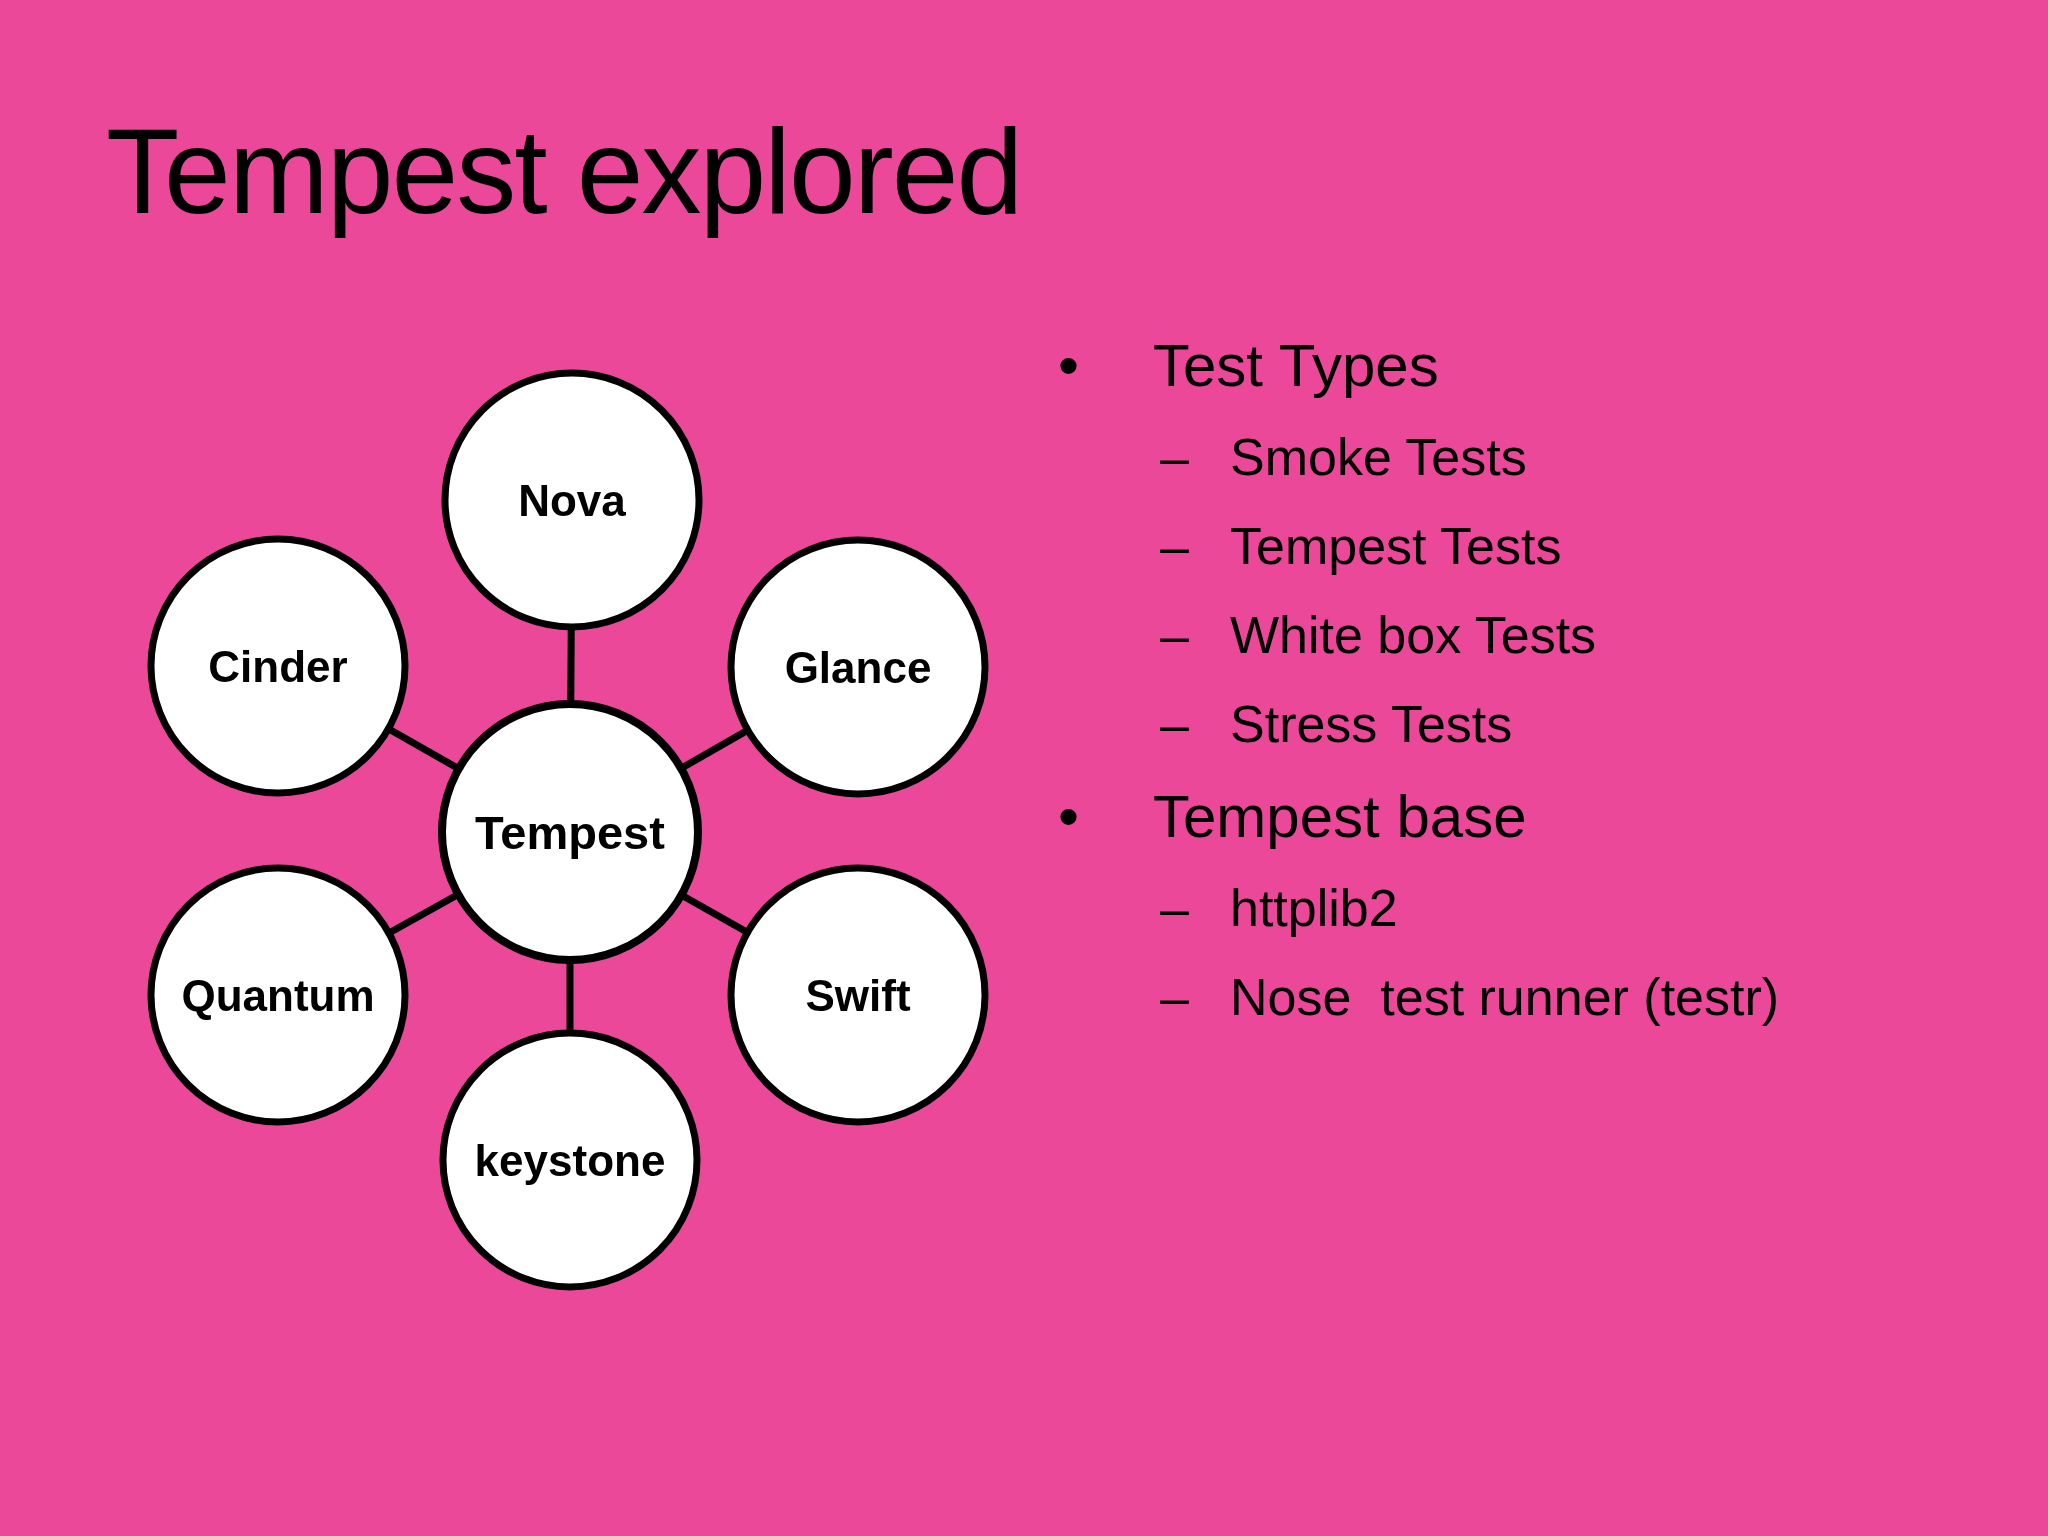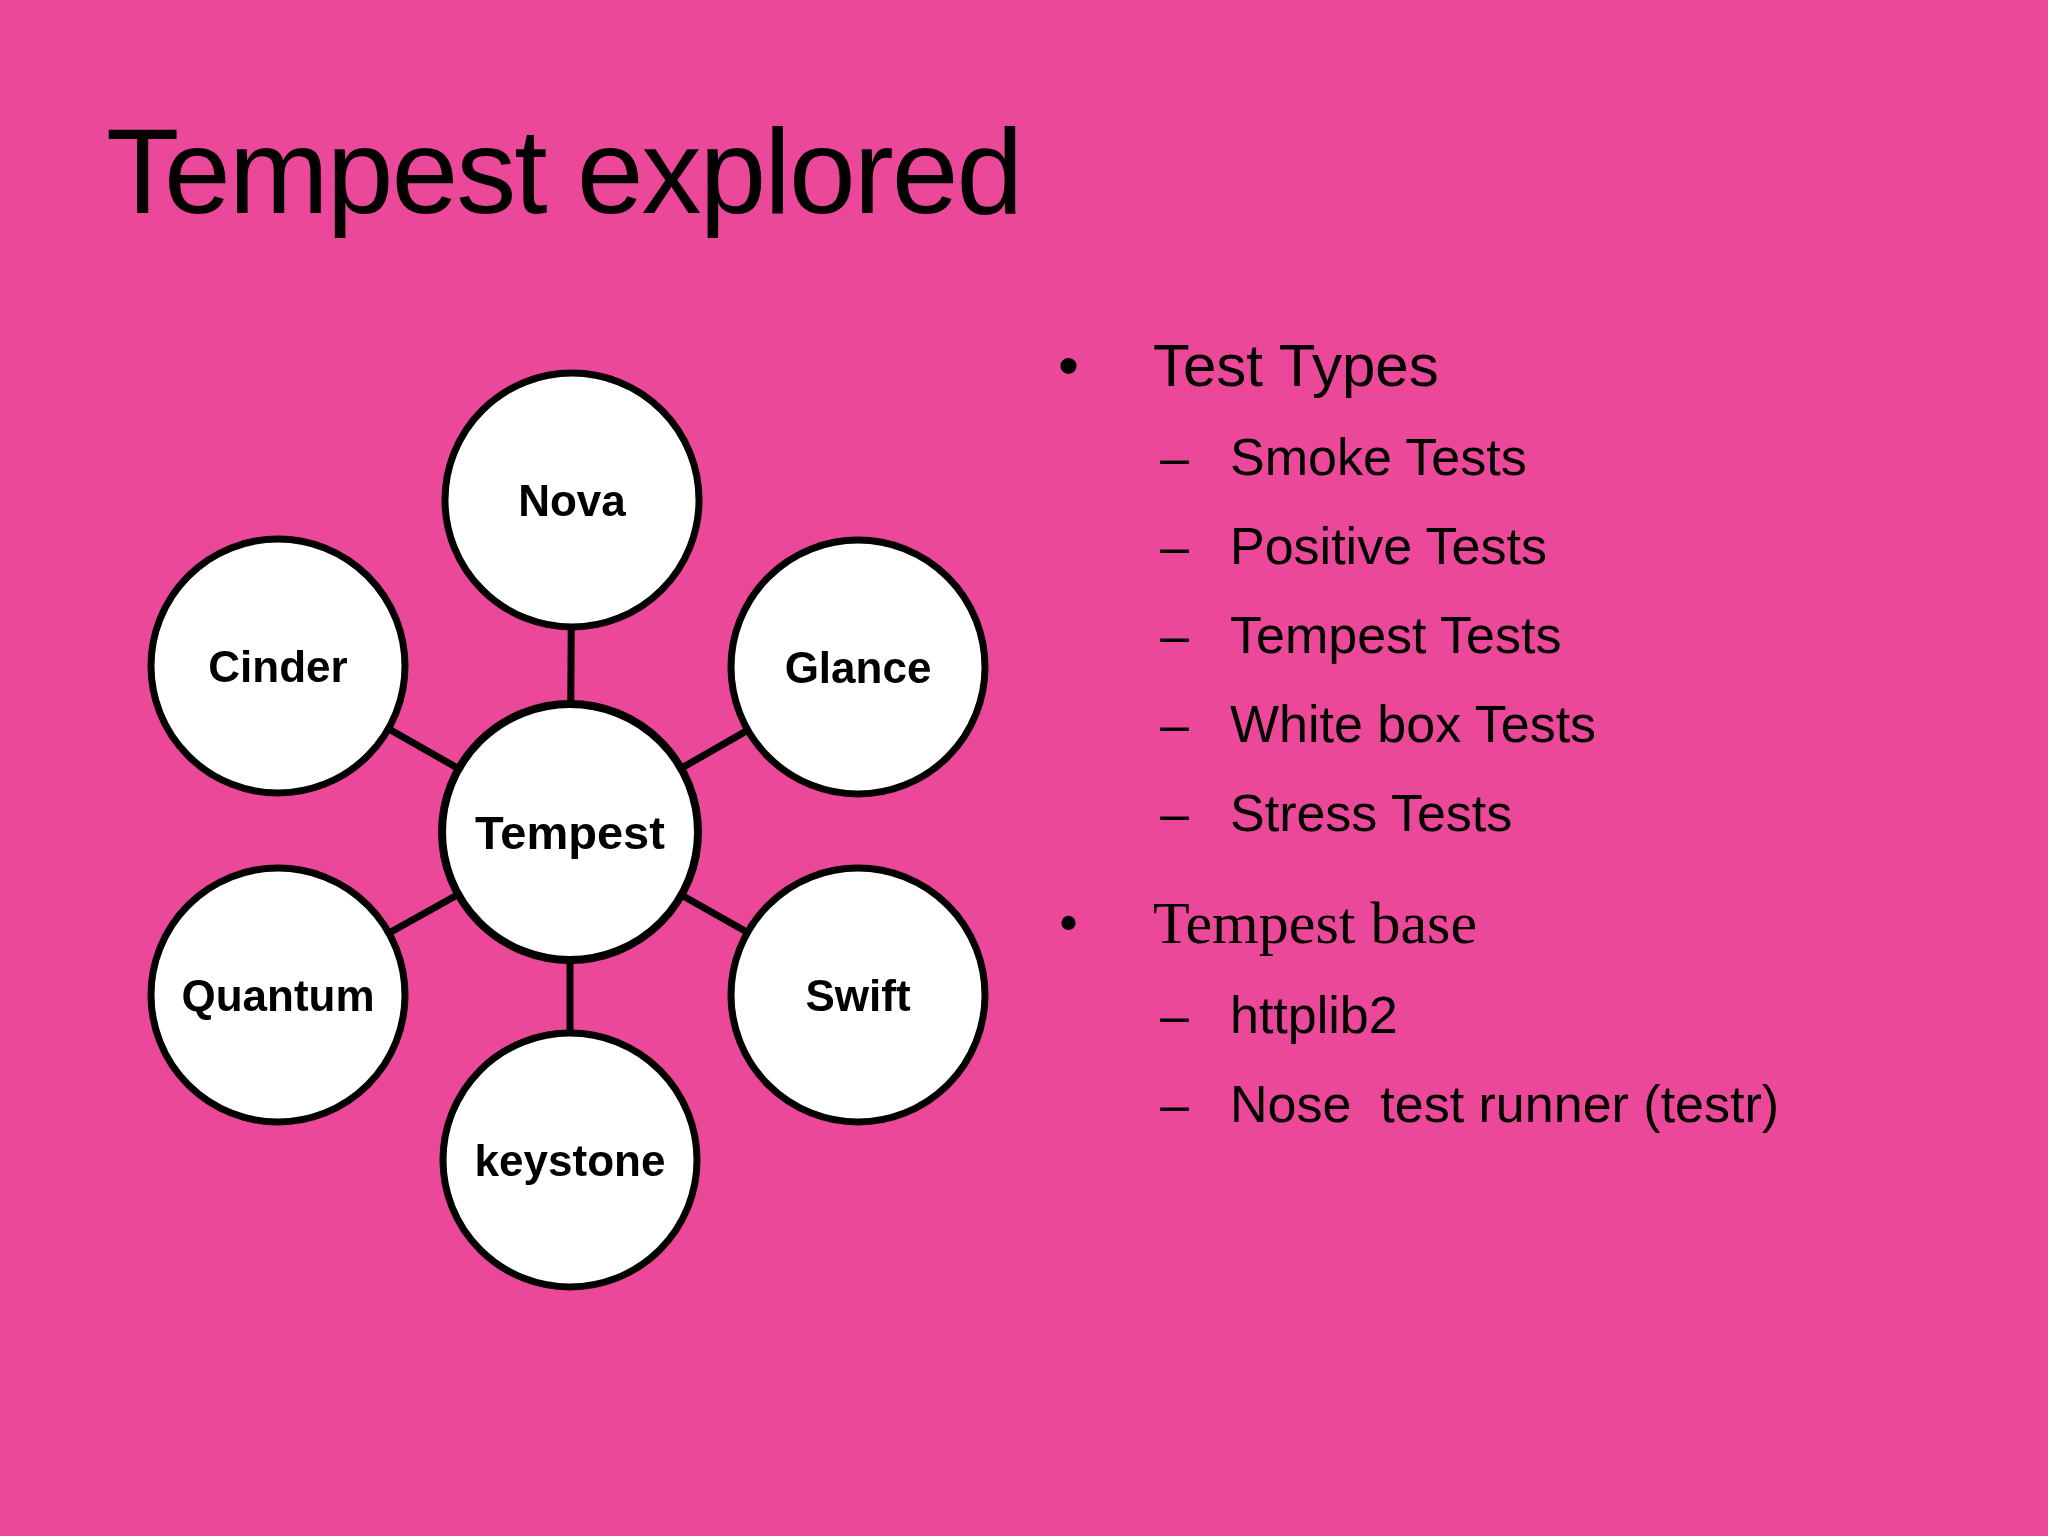--- a/index.html
+++ b/index.html
@@ -78,22 +78,20 @@
     font-weight: 400;
     white-space: pre-wrap;
   }
   .bullet-l1::before {
     content: "\2022";
     position: absolute;
     left: 38px;
     top: 0;
   }
   .bullet-l1.spaced {
-    margin-top: 18px;
-    font-family: Liberation Serif, serif;
   }
   .bullet-l2 {
     position: relative;
     padding-left: 210px;
     font-size: 52px;
     line-height: 89px;
     font-weight: 400;
     white-space: pre-wrap;
     max-width: 730px;
   }
@@ -157,21 +155,20 @@
       <text class="node-label center-label" x="570" y="832">Tempest</text>
     </g>
   </svg>
 
   <div class="bullets">
 
     <div class="bullet-l1">Test Types</div>
 
     <div class="bullet-l2">Smoke Tests</div>
 
-    <div class="bullet-l2">Positive Tests</div>
 
     <div class="bullet-l2">Tempest Tests</div>
 
     <div class="bullet-l2">White box Tests</div>
 
     <div class="bullet-l2">Stress Tests</div>
 
     <div class="bullet-l1 spaced">Tempest base</div>
 
     <div class="bullet-l2">httplib2</div>

